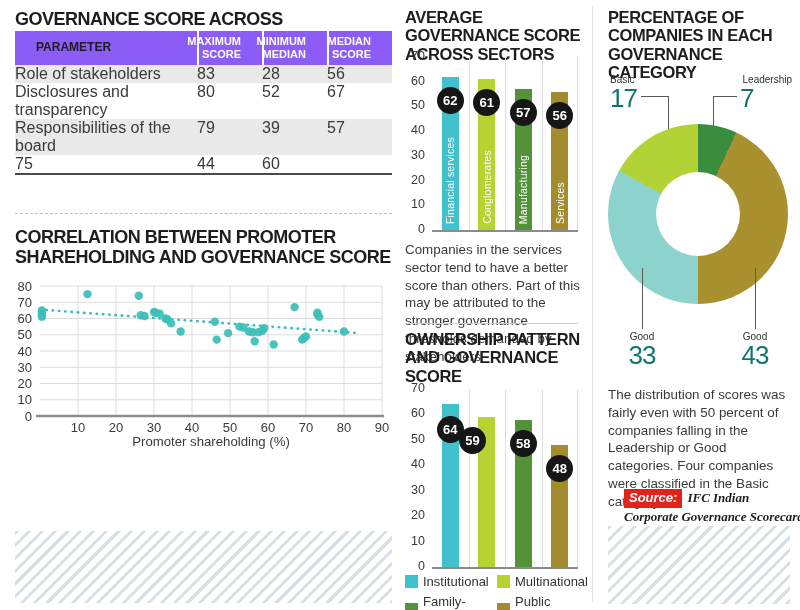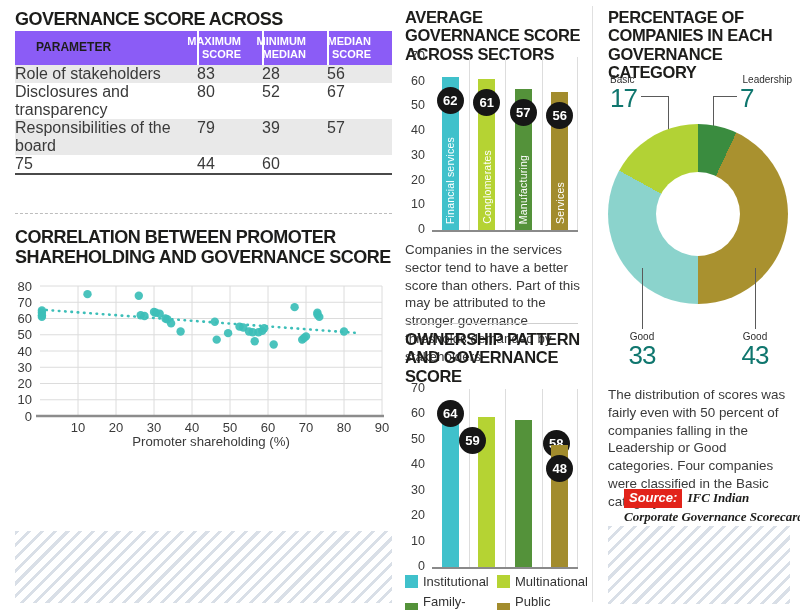--- a/index.html
+++ b/index.html
@@ -228,25 +228,25 @@
         <div class="bc-tick" style="top: 44.8571px;">50</div>
         <div class="bc-tick" style="top: 19.4286px;">60</div>
         <div class="bc-tick" style="top: -6px;">70</div>
       </div>
     <div class="bc-plot" id="ownership-plot" style="height:178px;">
         <div class="grid-v" style="left: 36.5px;"></div>
         <div class="grid-v" style="left: 73px;"></div>
         <div class="grid-v" style="left: 109.5px;"></div>
         <div class="grid-v" style="left: 145px;"></div>
         <div class="bar" style="left: 9.75px; height: 162.743px; background: rgb(64, 193, 203);"></div>
-        <div class="badge" style="left: 4.75px; top: 11px;">64</div>
+        <div class="badge" style="left: 4.75px; top: 27px;">64</div>
         <div class="bar" style="left: 46.25px; height: 150.029px; background: rgb(181, 211, 51);"></div>
         <div class="badge" style="left: 27px; top: 37.9714px;">59</div>
         <div class="bar" style="left: 82.75px; height: 147.486px; background: rgb(84, 146, 58);"></div>
-        <div class="badge" style="left: 77.75px; top: 40.5143px; margin-left: 33px;">58</div>
+        <div class="badge" style="left: 77.75px; top: 40.5143px;">58</div>
         <div class="bar" style="left: 119.25px; height: 122.057px; background: rgb(162, 140, 45);"></div>
         <div class="badge" style="left: 114.25px; top: 65.9429px;">48</div>
       </div>
   </div>
 
   <div class="legend" id="ownership-legend">
       <div class="leg-item">
         <div class="leg-sw" style="background: rgb(64, 193, 203);"></div>
         <div>Institutional</div>
       </div>

